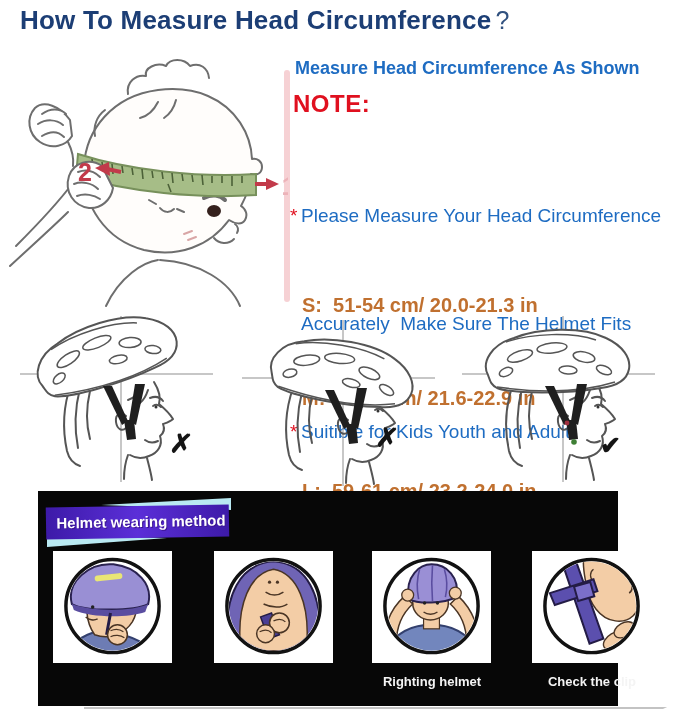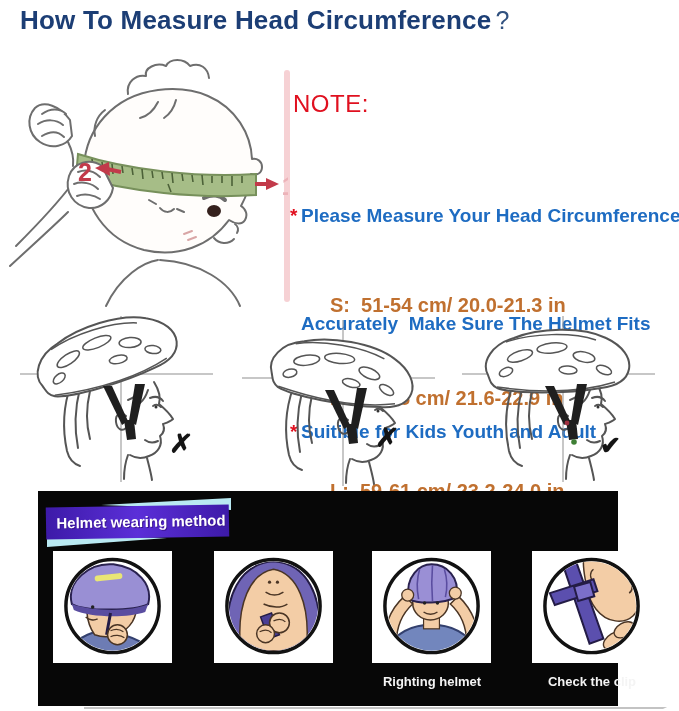--- a/index.html
+++ b/index.html
@@ -6,24 +6,24 @@
   .canvas{position:relative;width:679px;height:711px;background:#ffffff;overflow:hidden;
           font-family:"Liberation Sans",sans-serif;border-radius:26px;}
   .abs{position:absolute;}
 
   
   .title{left:20px;top:5px;font-size:26px;font-weight:bold;color:#1c3e75;letter-spacing:.2px;white-space:nowrap;}
   .title .qmark{font-weight:400;color:#31517f;margin-left:4px;font-size:25px;}
 
   
   .subtitle{left:295px;top:58px;font-size:18px;font-weight:bold;color:#1e6cc2;white-space:nowrap;}
-  .note-label{left:293px;top:90px;font-size:24px;font-weight:normal;color:#e0101f;letter-spacing:.5px;}
-  .note-lines{left:290px;top:126px;font-size:19px;font-weight:bold;color:#1e6cc2;line-height:36px;white-space:pre;}
+  .note-label{left:293px;top:90px;font-size:24px;font-weight:bold;color:#e0101f;letter-spacing:.5px;}
+  .note-lines{left:290px;top:126px;font-size:19px;font-weight:normal;color:#1e6cc2;line-height:36px;white-space:pre;}
   .note-line .star{color:#e0101f;display:inline-block;width:11px;}
-  .sizes{left:302px;top:228px;font-size:20px;font-weight:bold;color:#c0702f;line-height:31px;white-space:pre;margin-left:28px;}
+  .sizes{left:302px;top:228px;font-size:20px;font-weight:bold;color:#c0702f;line-height:31px;white-space:pre;}
 
   .pink-stripe{left:284px;top:70px;width:6px;height:232px;background:#f4c9cc;border-radius:3px;opacity:.85;}
 
   
   .measure-art{left:8px;top:48px;width:280px;height:262px;}
 
   
   .fit-figure{width:215px;height:175px;}
   .fit-figure .mark{position:absolute;font-size:27px;font-weight:900;color:#141414;}
   .fit-figure .mark.x{transform:rotate(6deg);}
@@ -108,20 +108,21 @@
         <polygon points="101,114 87,120 102,128" fill="#c23a4a"></polygon>
         <line x1="247" y1="136" x2="259" y2="136" stroke="#c23a4a" stroke-width="4"></line>
         <polygon points="258,130 271,136 258,142" fill="#c23a4a"></polygon>
         <text x="274" y="147" font-size="26" font-weight="bold" fill="#c23a4a">1</text>
       </g>
     </svg>
   </div>
 
   <div class="abs pink-stripe"></div>
 
+  <div class="abs subtitle">Measure Head Circumference As Shown</div>
   <div class="abs note-label">NOTE:</div>
 
   <div class="abs note-lines">
     <div class="note-line"><span class="star">*</span><span>Please Measure Your Head Circumference</span></div>
     <div class="note-line"><span class="star"></span><span>Accurately  Make Sure The Helmet Fits</span></div>
     <div class="note-line"><span class="star">*</span><span>Suitible for Kids Youth and Adult</span></div>
   </div>
 
   <div class="abs sizes">
     <div>S:  51-54 cm/ 20.0-21.3 in</div>

